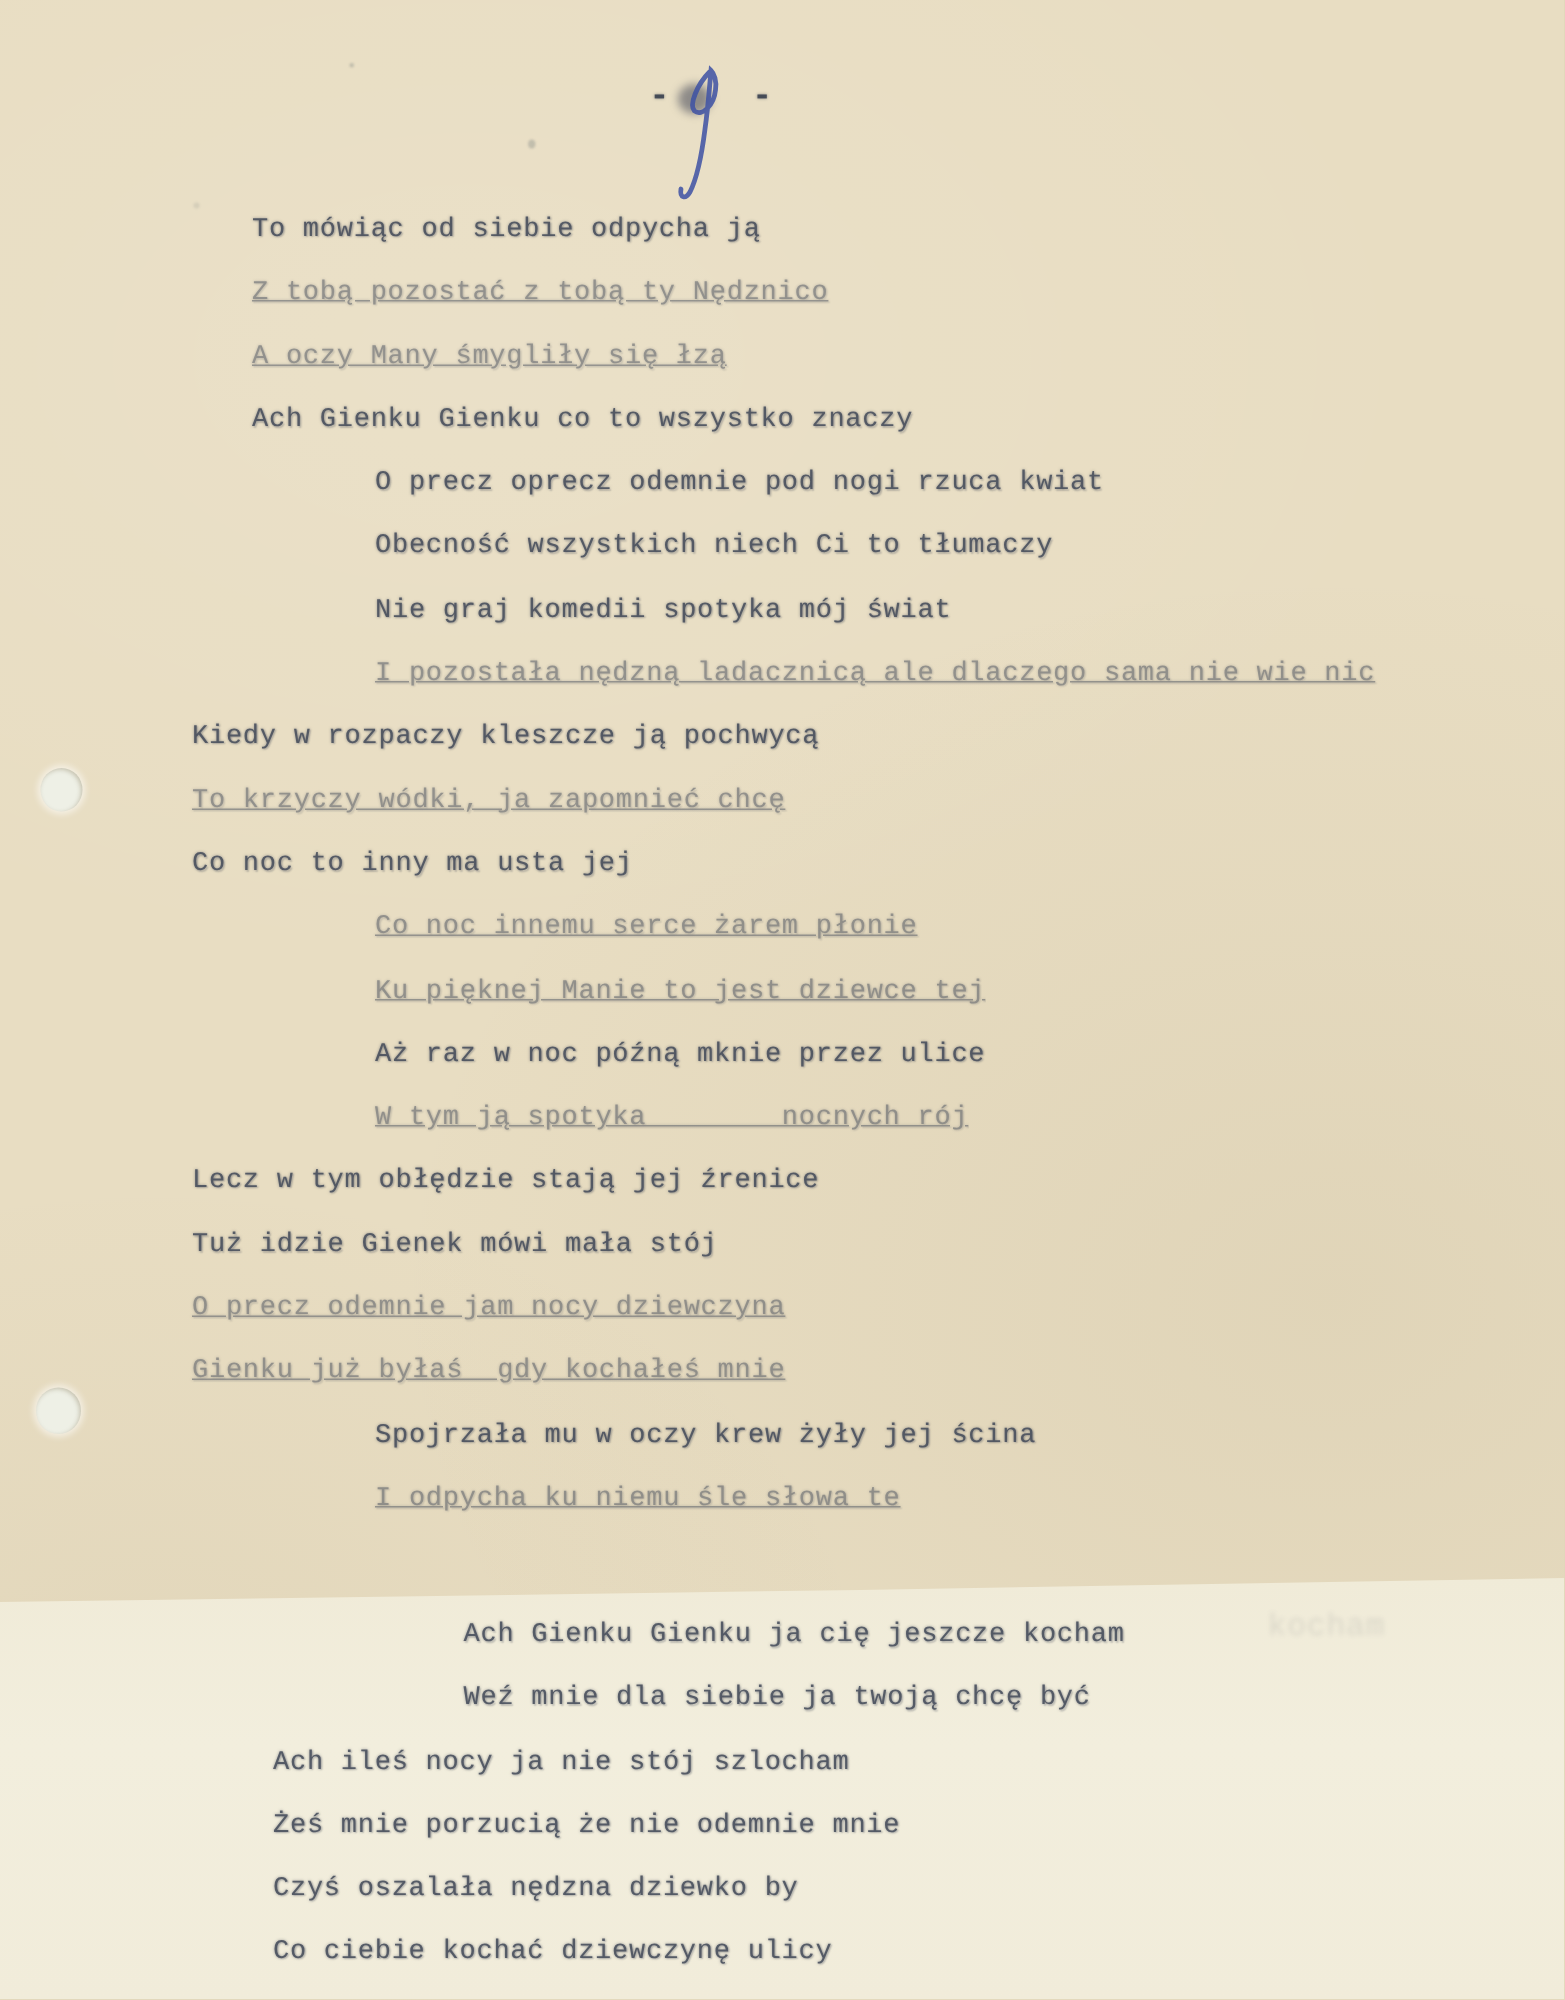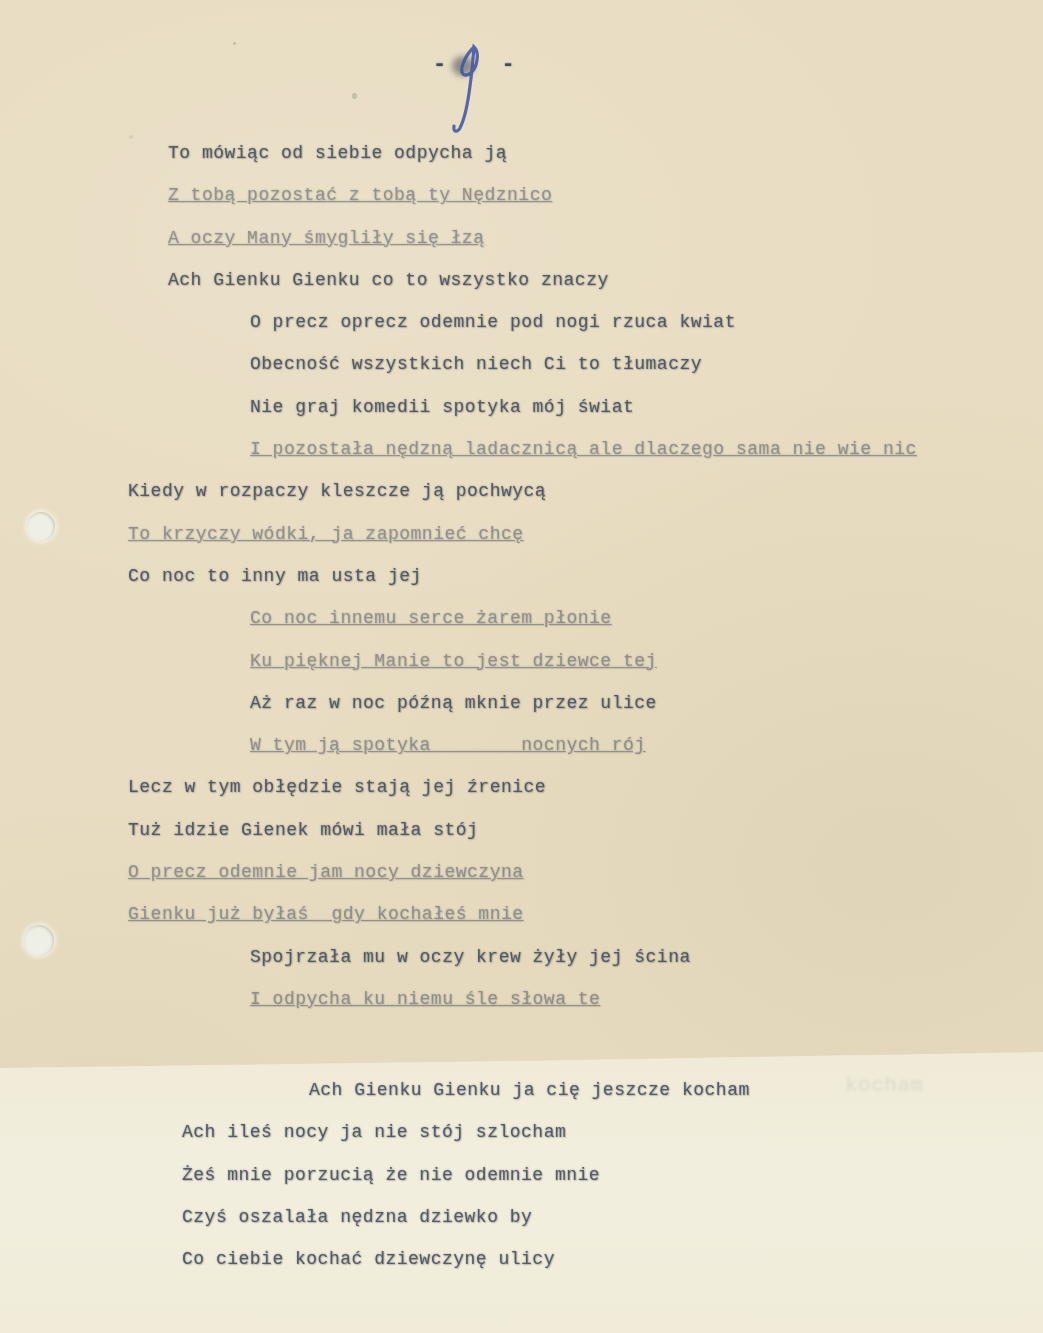--- a/index.html
+++ b/index.html
@@ -114,20 +114,21 @@
   <div class="hole hole2"></div>
 
   <div class="speck s1"></div>
   <div class="speck s2"></div>
   <div class="speck s3"></div>
 
   <div class="overlay-sheet">
     <span class="ghost">kocham</span>
     <div class="poem-bottom">
         <div class="line indent3">Ach Gienku Gienku ja cię jeszcze kocham</div>
+        <div class="line indent3">Weź mnie dla siebie ja twoją chcę być</div>
         <div class="line indent1">Ach ileś nocy ja nie stój szlocham</div>
         <div class="line indent1">Żeś mnie porzucią że nie odemnie mnie</div>
         <div class="line indent1">Czyś oszalała nędzna dziewko by</div>
         <div class="line indent1">Co ciebie kochać dziewczynę ulicy</div>
       </div>
   </div>
 
 </div>
 
 </body></html>

